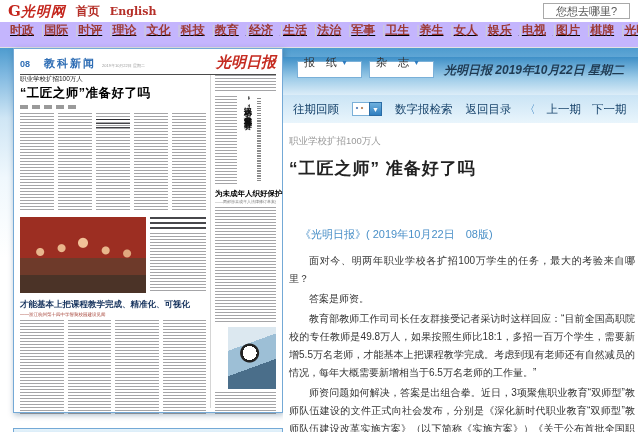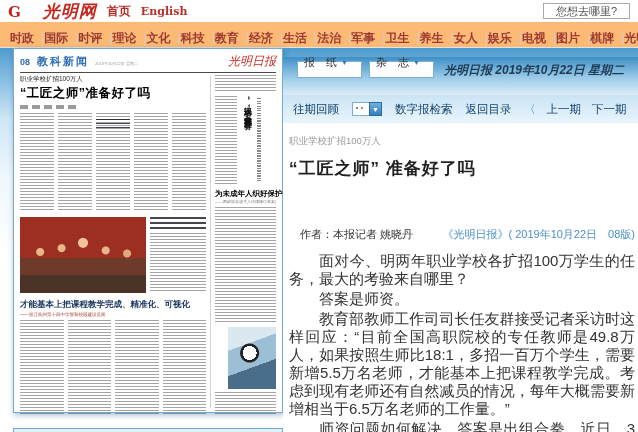--- a/index.html
+++ b/index.html
@@ -4,46 +4,46 @@
 <style>
   * { margin:0; padding:0; box-sizing:border-box; }
   body { background:#888; }
   .screen { position:relative; width:638px; height:432px; overflow:hidden; background:#fff;
             font-family:"Liberation Sans","DejaVu Sans",sans-serif; margin:0 auto; }
 
   
   .topbar { height:22px; display:flex; align-items:center; padding:0 8px; background:#fff; }
   .logo { display:flex; align-items:baseline; cursor:pointer; }
   .logo-g { color:#c4261d; font-family:"DejaVu Serif",serif; font-weight:bold; font-size:15px; }
-  .logo-cn { color:#c4261d; font-style:italic; font-weight:bold; font-size:17px; letter-spacing:1px;margin-left:22px; }
+  .logo-cn { color:#c4261d; font-style:italic; font-weight:bold; font-size:14px; letter-spacing:1px; }
   .top-link { color:#b52f28; font-weight:bold; font-size:12px; margin-left:10px; text-decoration:none; }
   .top-link.en { font-size:11px; font-family:"DejaVu Serif",serif; }
   .where-box { margin-left:auto; border:1px solid #a9a9a9; font-size:11px; color:#555;
                padding:1px 12px; height:16px; line-height:13px; background:#fff; cursor:pointer; }
 
   
-  .navbar { height:26px; border-bottom:1px solid #e2e2e2; display:flex; align-items:flex-end;
-            padding:0 10px; background:#fdba74; }
+  .navbar { height:26px; border-bottom:1px solid #e2e2e2; display:flex; align-items:flex-start;
+            padding:0 10px; background:#c4b5fd;text-decoration:underline; }
   .nav-items { flex:1; display:flex; justify-content:space-between; align-items:center; }
   .nav-item { color:#9c3a34; font-size:12px; font-weight:bold; text-decoration:none; white-space:nowrap; }
   .nav-item:not(:last-child)::after { content:"|"; color:#cfcfcf; font-weight:normal; margin-left:7px; }
 
   
   .main { position:absolute; top:48px; left:0; right:0; height:384px;
           background:linear-gradient(180deg,#4e9ccf 0px,#7fb8e0 26px,#cfe6f5 70px,#f0f8fd 130px,#ffffff 210px); }
 
   
   .paper { position:absolute; left:13px; top:0; width:270px; height:365px; background:#fff;
            border:1px solid #74a9d6; box-shadow:1px 2px 6px rgba(15,60,100,.35); cursor:pointer; }
   .paper-inner { position:absolute; left:6px; right:6px; top:4px; bottom:4px; }
   .p-head { display:flex; align-items:baseline; border-bottom:1.5px solid #4a4a4a; padding-bottom:2px; }
   .p-pageno { color:#2f6eb5; font-weight:bold; font-size:9px; }
-  .p-section { color:#2f6eb5; font-weight:bold; font-size:11px; letter-spacing:2px; margin-left:7px; }
+  .p-section { color:#2f6eb5; font-weight:bold; font-size:11px; letter-spacing:2px; margin-left:14px; }
   .p-dateline { font-size:4px; color:#999; margin-left:6px; flex:1; white-space:nowrap; overflow:hidden; }
-  .p-masthead { color:#c52b20; font-weight:normal; font-style:italic; font-size:12px;
+  .p-masthead { color:#c52b20; font-weight:bold; font-style:italic; font-size:15px;
                 font-family:"DejaVu Serif",serif; white-space:nowrap; }
   .p-left { position:absolute; left:0; top:22px; width:186px; bottom:0; }
   .p-kicker { font-size:6.5px; color:#222; }
   .p-headline { font-size:12.5px; font-weight:bold; color:#000; margin-top:1px; letter-spacing:.5px; white-space:nowrap; }
   .p-byline { width:60px; height:4px; margin-top:3px;
               background:repeating-linear-gradient(90deg,#9a9a9a 0 8px,transparent 8px 12px); }
   .ftcols { display:flex; gap:4px; }
   .ft { flex:1; background:repeating-linear-gradient(180deg,rgba(75,75,80,.5) 0 1px,transparent 1px 3px); }
   .subbar { height:9px; margin:6px 0; background:repeating-linear-gradient(180deg,rgba(20,20,25,.8) 0 1.5px,transparent 1.5px 4px); }
   .cols1 { height:98px; margin-top:4px; }
@@ -102,21 +102,21 @@
   .prevnext { margin-left:auto; display:flex; align-items:center; gap:11px; }
   .chev { color:#2e7bbf; font-size:11px; }
 
   .article { position:absolute; top:66px; left:0; right:0; bottom:0; background:#fff; padding:12px 3px 0 6px; }
   .a-kicker { font-size:9.5px; color:#999; }
   .a-title { font-size:17px; font-weight:bold; color:#222; margin-top:9px; letter-spacing:1px; }
   .a-meta { display:flex; justify-content:space-between; align-items:baseline; margin-top:27px; padding-left:11px; }
   .a-author { font-size:11px; color:#333; }
   .a-source { font-size:11px; color:#4a90c8;margin-top:20px; }
   .a-body { margin-top:10px; }
-  .a-body p { font-size:15px; line-height:18px; color:#333; text-indent:2em; text-align:justify; margin-bottom:2px; }
+  .a-body p { font-size:10px; line-height:18px; color:#333; text-indent:2em; text-align:justify; margin-bottom:2px; }
 </style>
 </head>
 <body>
 
 <div class="screen">
 
   <div class="topbar">
     <div class="logo">
       <span class="logo-g">G</span>
       <span class="logo-cn">光明网</span>
@@ -237,21 +237,20 @@
           <a class="tb-link" href="#">上一期</a>
           <a class="tb-link" href="#">下一期</a>
           <span class="chev">〉</span>
         </div>
       </div>
 
       <div class="article">
         <div class="a-kicker">职业学校扩招100万人</div>
         <div class="a-title">“工匠之师” 准备好了吗</div>
         <div class="a-meta">
-          <span class="a-author">作者：本报记者 姚晓丹</span>
           <span class="a-source">《光明日报》( 2019年10月22日　08版)</span>
         </div>
         <div class="a-body">
 
         <p>面对今、明两年职业学校各扩招100万学生的任务，最大的考验来自哪里？</p>
             <p>答案是师资。</p>
             <p>教育部教师工作司司长任友群接受记者采访时这样回应：“目前全国高职院校的专任教师是49.8万人，如果按照生师比18:1，多招一百万个学生，需要新增5.5万名老师，才能基本上把课程教学完成。考虑到现有老师还有自然减员的情况，每年大概需要新增相当于6.5万名老师的工作量。”</p>
             <p>师资问题如何解决，答案是出组合拳。近日，3项聚焦职业教育“双师型”教师队伍建设的文件正式向社会发布，分别是《深化新时代职业教育“双师型”教师队伍建设改革实施方案》（以下简称《实施方案》）《关于公布首批全国职业教育教师企业实践基地的通知》和《职业技术师范教育专业认证标准》。这一系列惠师利师强师的政策，将为锻造“工匠之师”保驾护航。</p>
           </div>
       </div>

